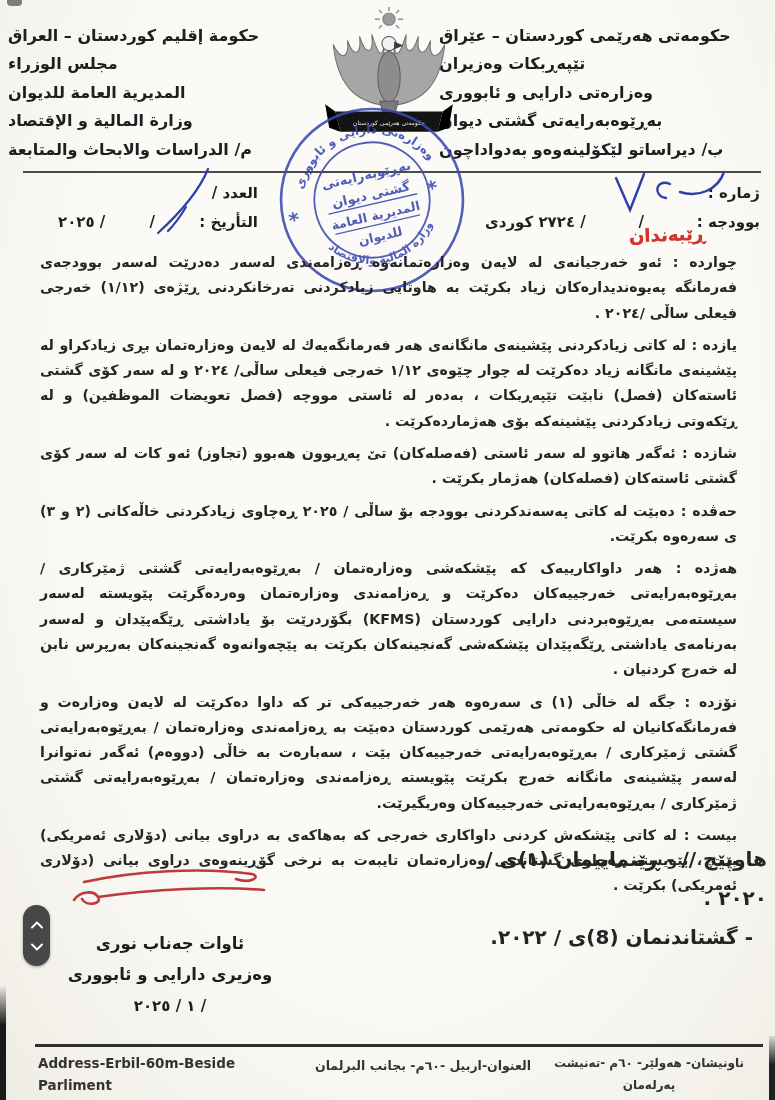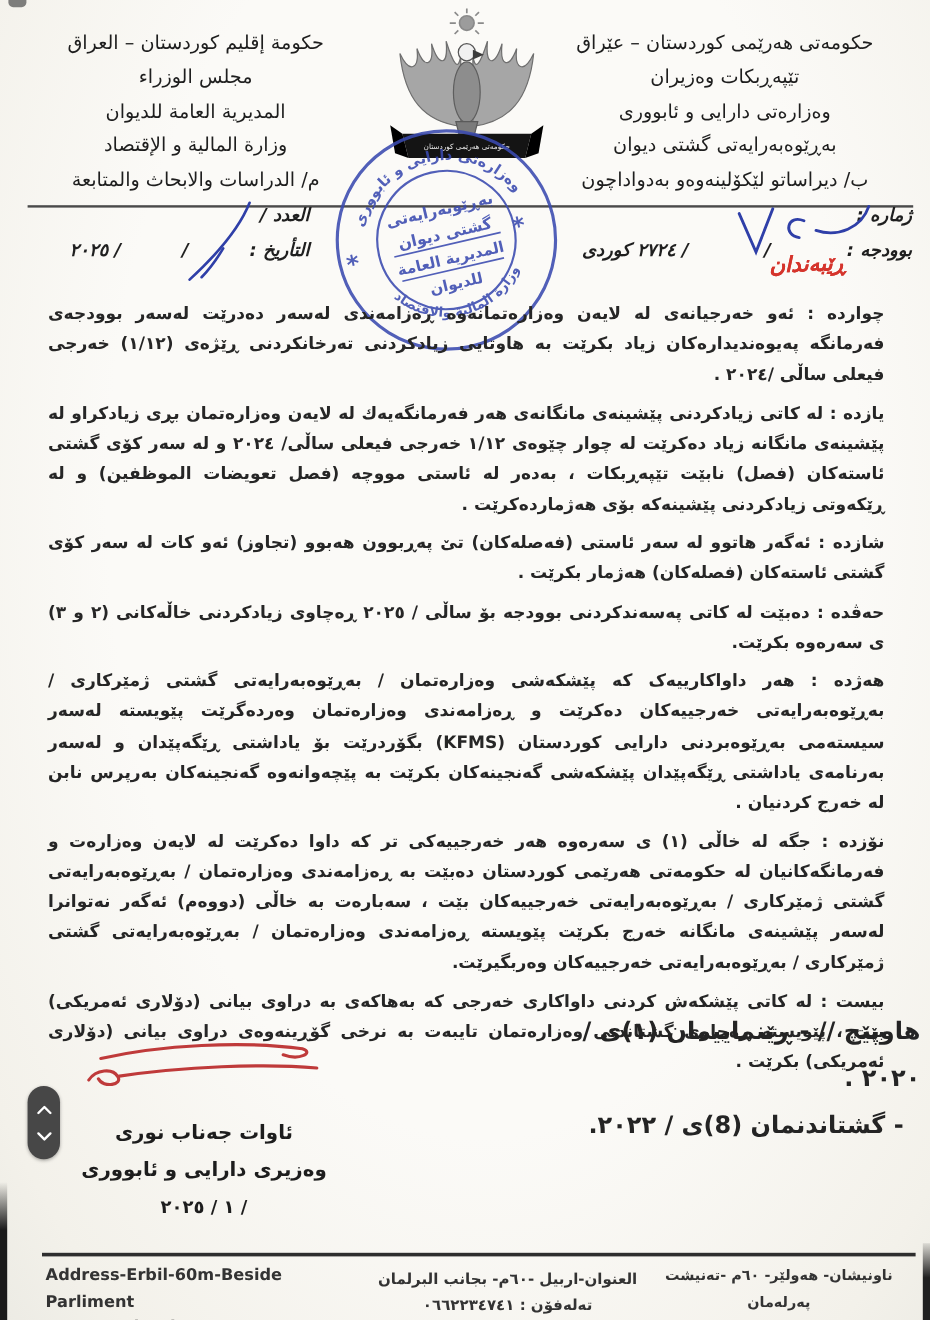--- a/index.html
+++ b/index.html
@@ -2,27 +2,27 @@
 <html lang="ku" dir="rtl"><head>
 <meta charset="utf-8">
 <style>
   html,body{margin:0;padding:0;background:#d9d7d2;}
   .page{
     position:relative;width:775px;height:1100px;margin:0 auto;overflow:hidden;
     background:radial-gradient(ellipse at 52% 38%, #fbfaf7 55%, #f3f1ea 88%, #ecebe4 100%);
     font-family:"DejaVu Sans", sans-serif;color:#232323;
   }
   
-  .hdr-col{position:absolute;top:22px;text-align:center;font-weight:normal;font-size:16px;line-height:1.78;direction:rtl;color:#1e1e1e;}
+  .hdr-col{position:absolute;top:22px;text-align:left;font-weight:bold;font-size:16px;line-height:1.78;direction:rtl;color:#1e1e1e;}
   .hdr-left{left:8px;width:310px;}
   .hdr-right{right:6px;width:330px;}
   .hdr-divider{position:absolute;top:171px;left:23px;right:14px;height:2px;background:#4a4a4a;}
   .emblem{position:absolute;left:323px;top:4px;width:132px;height:152px;}
   
-  .ref{position:absolute;top:165px;font-weight:bold;font-size:15px;direction:rtl;color:#1f1f1f;font-style:italic;}
+  .ref{position:absolute;top:179px;font-weight:bold;font-size:15px;direction:rtl;color:#1f1f1f;}
   .ref-left{left:58px;width:200px;}
   .ref-right{right:15px;width:275px;}
   .ref-row{display:flex;justify-content:space-between;align-items:flex-start;line-height:1.9;}
   .ref-row .lbl{white-space:nowrap;}
   .month-red{
     position:absolute;top:45px;right:55px;color:#d5342c;font-size:18px;font-weight:bold;
     transform:rotate(-2deg);letter-spacing:1px;text-shadow:0 0 .4px #d5342c;
   }
   .hand{position:absolute;pointer-events:none;}
   
@@ -212,21 +212,20 @@
     </button>
   </div>
 
   <div class="footer-rule"></div>
   <div class="footer-en">
     <div>Address-Erbil-60m-Beside Parliment</div>
     <div>www.gov.kurd</div>
   </div>
   <div class="footer-ar">
     <div>العنوان-اربيل -٦٠م- بجانب البرلمان</div>
-    <div>تەلەفۆن : ٠٦٦٢٢٣٤٧٤١</div>
   </div>
   <div class="footer-ku">
     <div>ناونیشان- هەولێر- ٦٠م -تەنیشت پەرلەمان</div>
     <div>ئیمەیل : it.dep@mofe.gov.krd</div>
   </div>
 
   <div class="edge-left"></div>
   <div class="edge-right"></div>
 </div>
 

